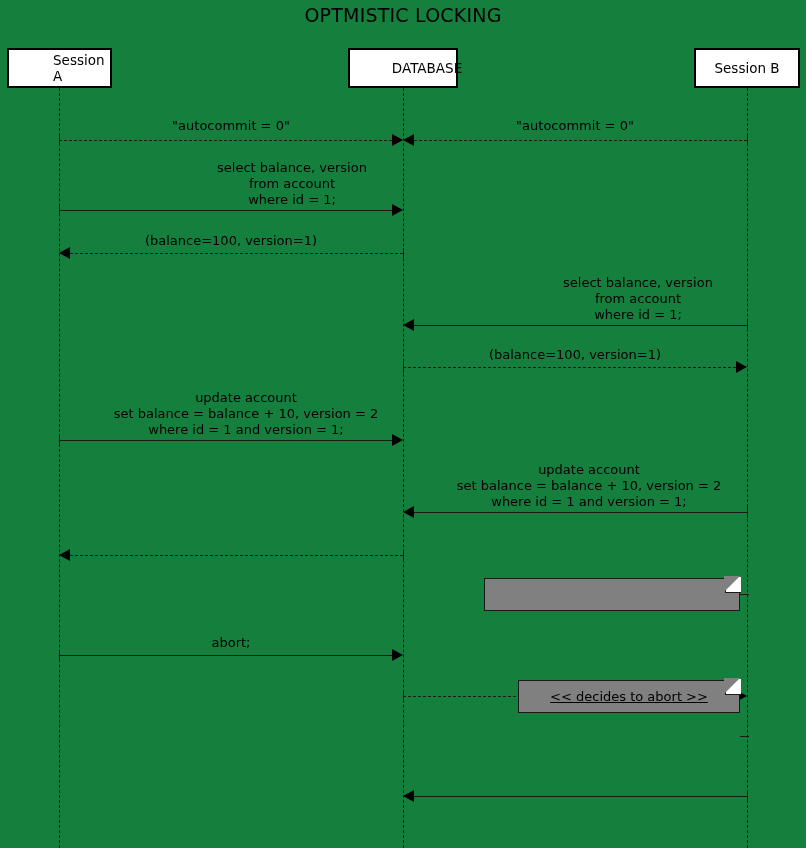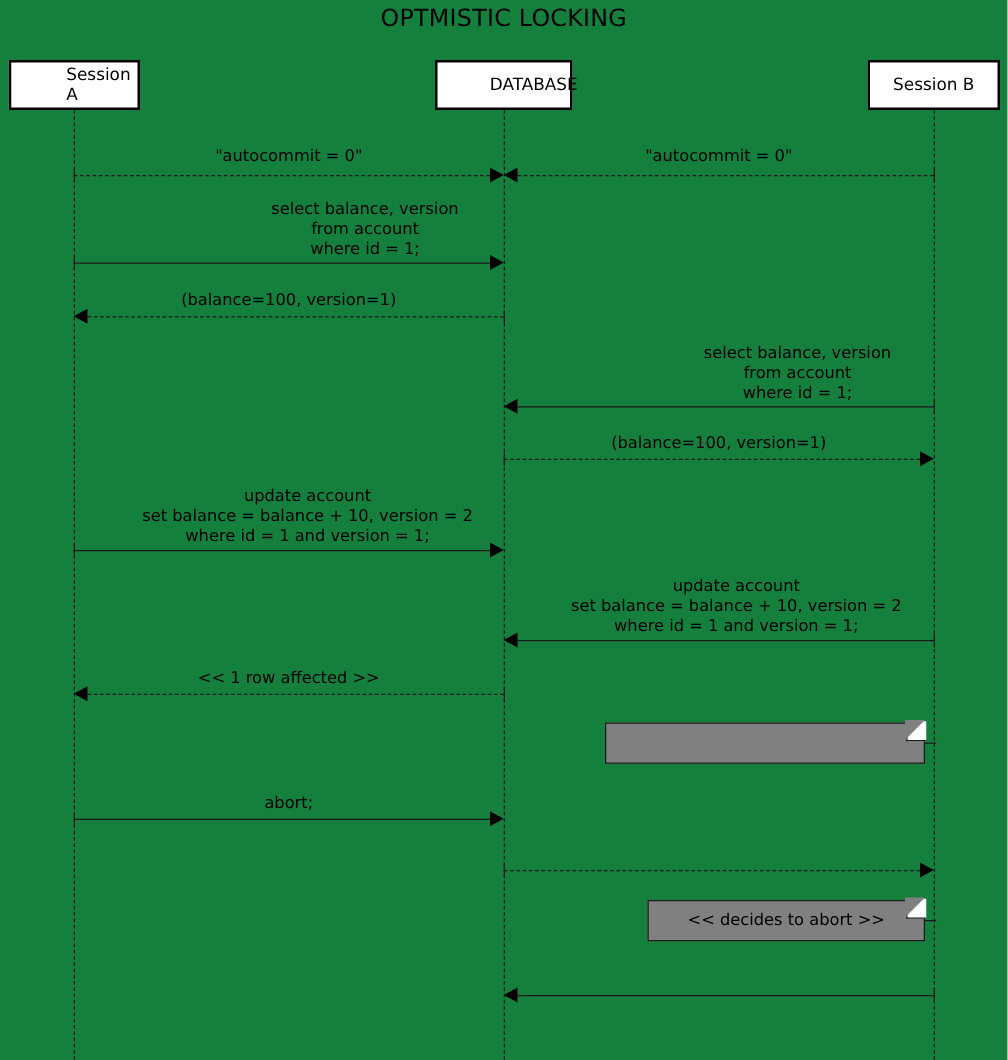--- a/index.html
+++ b/index.html
@@ -200,38 +200,37 @@
   <div class="tail" style="left:747px; top:507px;"></div>
   <div class="msg-line" style="left:414px; top:512px; width:333px;"></div>
   <div class="arrowhead left" style="left:403px; top:506px;"></div>
   <div class="msg-label left" style="left:424px; top:462px; width:330px;">update account
 set balance = balance + 10, version = 2
 where id = 1 and version = 1;</div>
 
   <div class="tail" style="left:403px; top:550px;"></div>
   <div class="msg-line dashed" style="left:70px; top:555px; width:333px;"></div>
   <div class="arrowhead left" style="left:59px; top:549px;"></div>
-  <div class="msg-label center" style="left:59px; top:535px; width:344px;">&lt;&lt; 1 row affected &gt;&gt;</div>
 
   <div class="note-connector" style="left:740px; top:594px; width:9px;"></div>
   <div class="note" style="left:484px; top:578px; width:256px; height:33px;">
     <span class="note-fold"></span>
   </div>
 
   <div class="tail" style="left:59px; top:650px;"></div>
   <div class="msg-line" style="left:59px; top:655px; width:333px;"></div>
   <div class="arrowhead right" style="left:392px; top:649px;"></div>
   <div class="msg-label center" style="left:59px; top:635px; width:344px;">abort;</div>
 
   <div class="tail" style="left:403px; top:691px;"></div>
   <div class="msg-line dashed" style="left:403px; top:696px; width:333px;"></div>
   <div class="arrowhead right" style="left:736px; top:690px;"></div>
 
   <div class="note-connector" style="left:740px; top:736px; width:9px;"></div>
-  <div class="note" style="left:518px; top:720px; width:222px; height:33px;">
+  <div class="note" style="left:518px; top:680px; width:222px; height:33px;text-decoration:underline;">
     <span>&lt;&lt; decides to abort &gt;&gt;</span>
     <span class="note-fold"></span>
   </div>
 
   <div class="tail" style="left:747px; top:791px;"></div>
   <div class="msg-line" style="left:414px; top:796px; width:333px;"></div>
   <div class="arrowhead left" style="left:403px; top:790px;"></div>
 
 </div>
 

